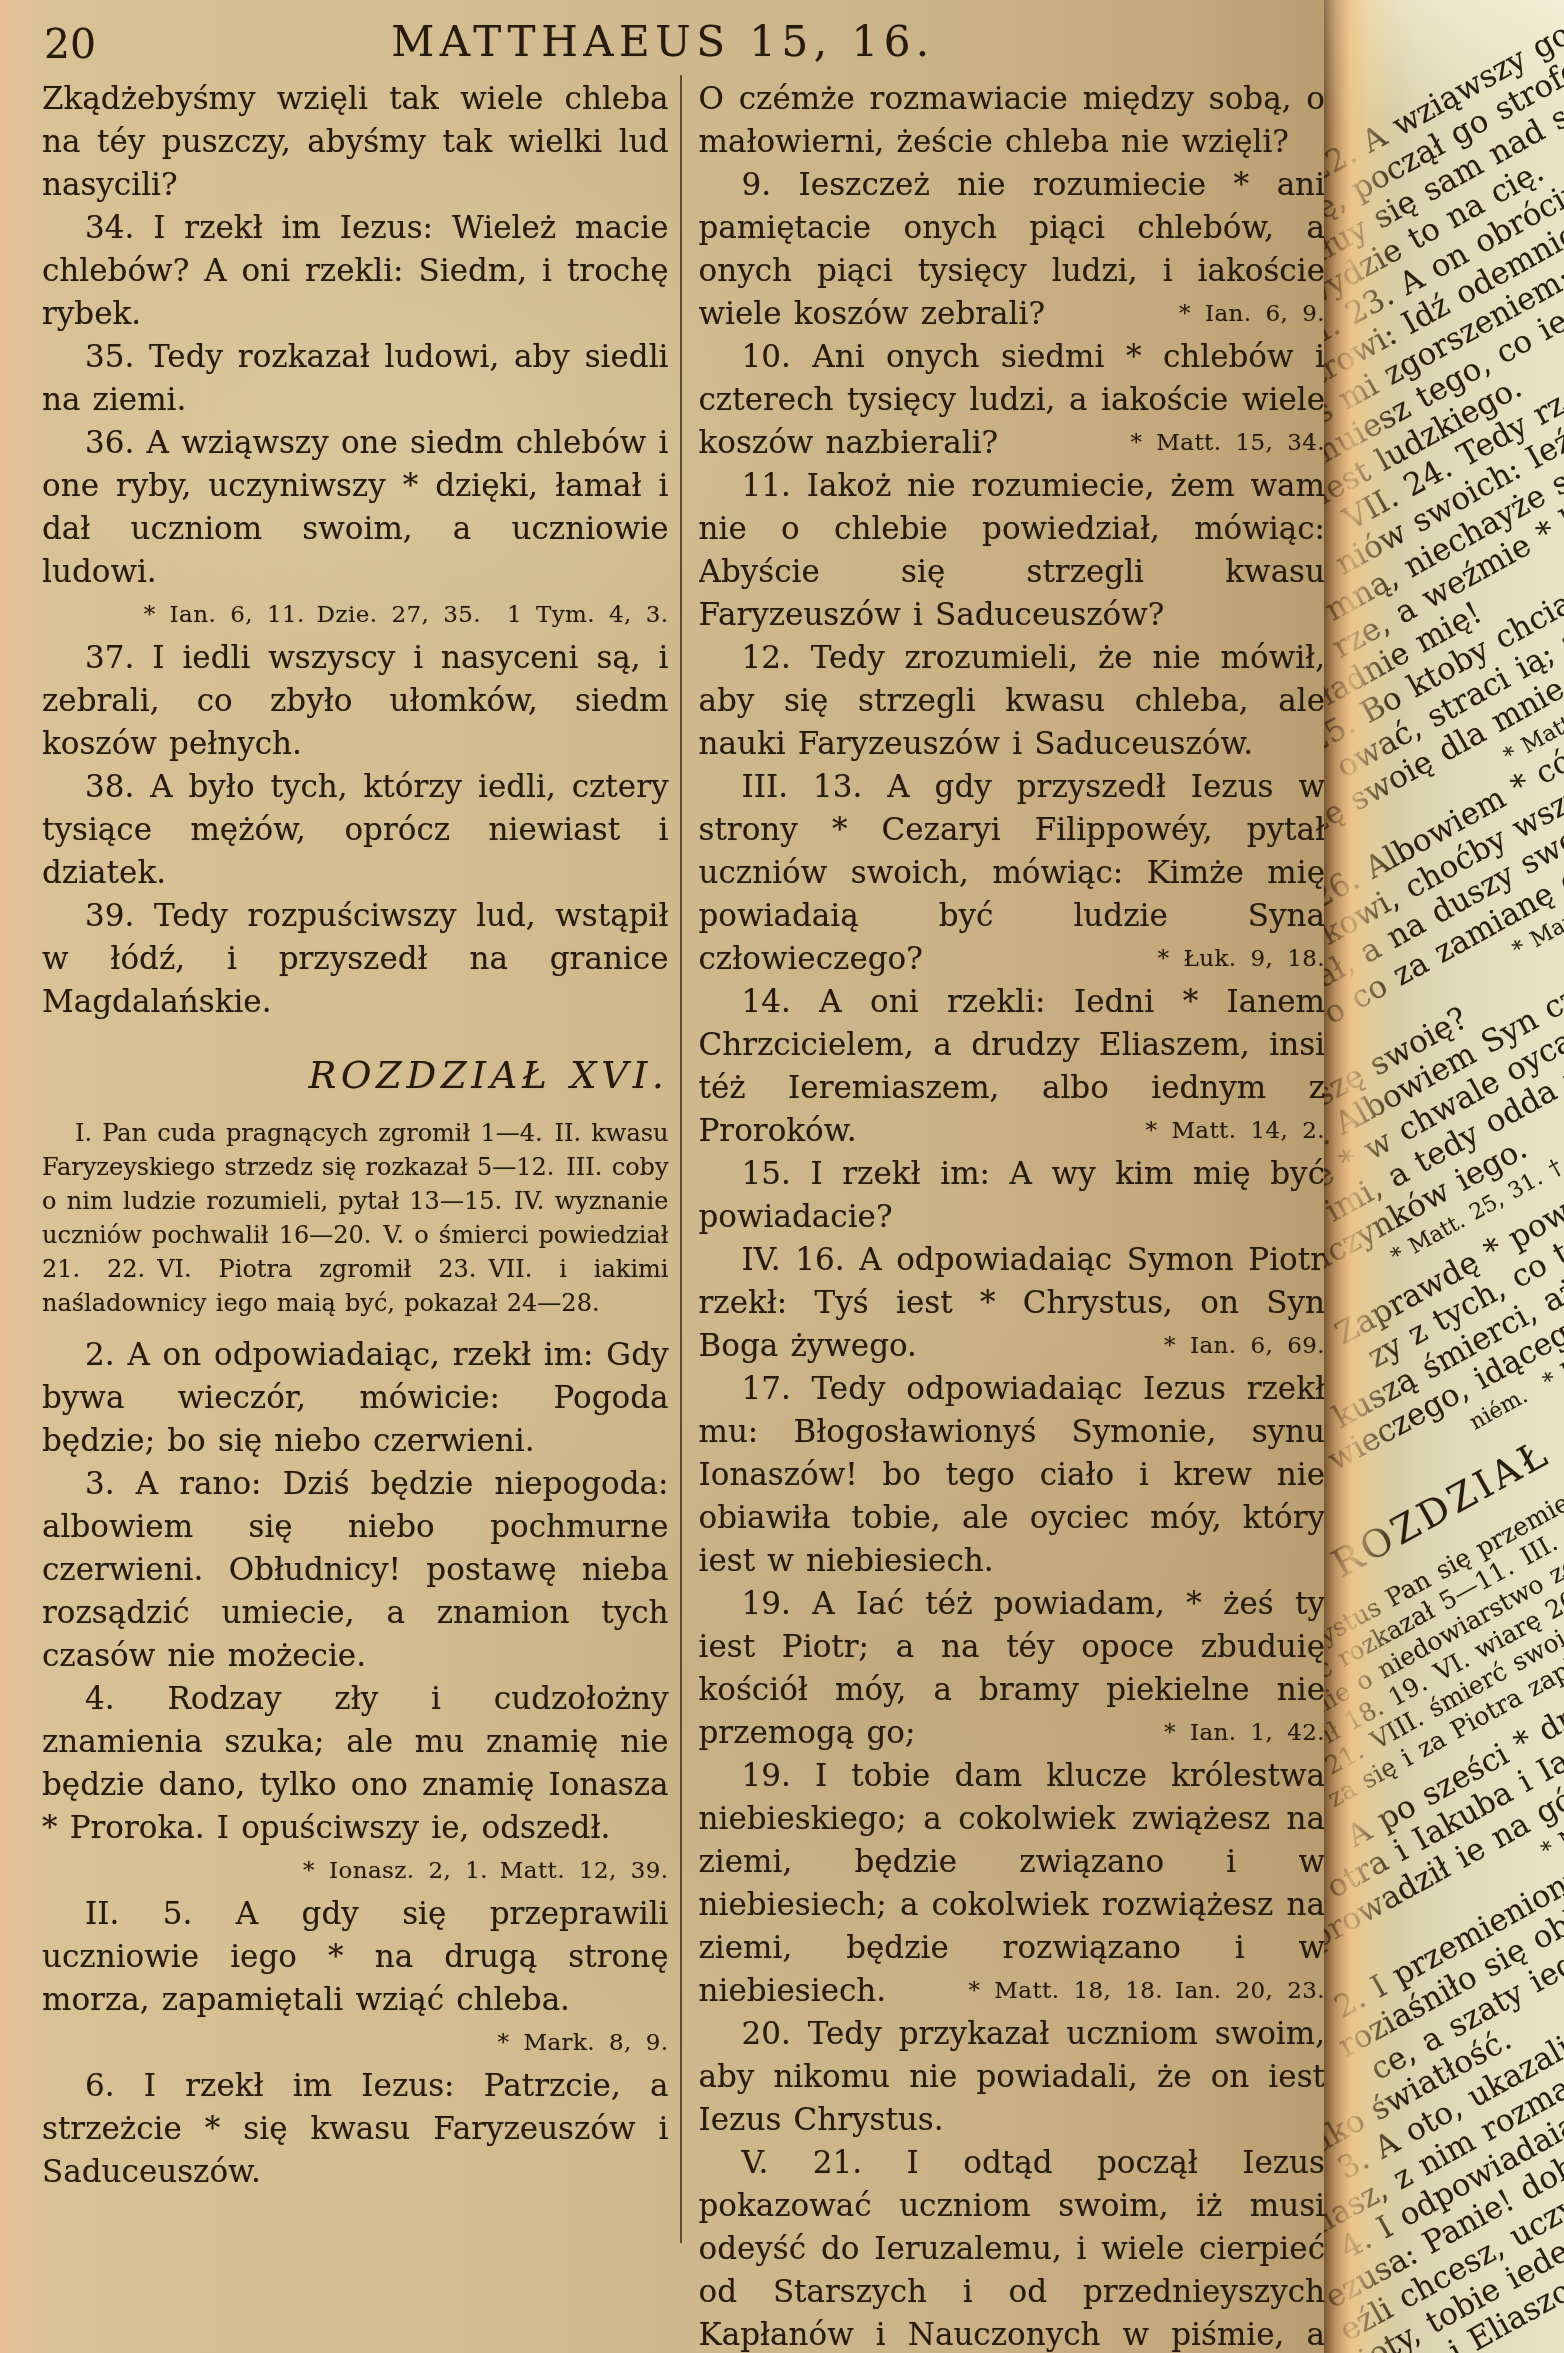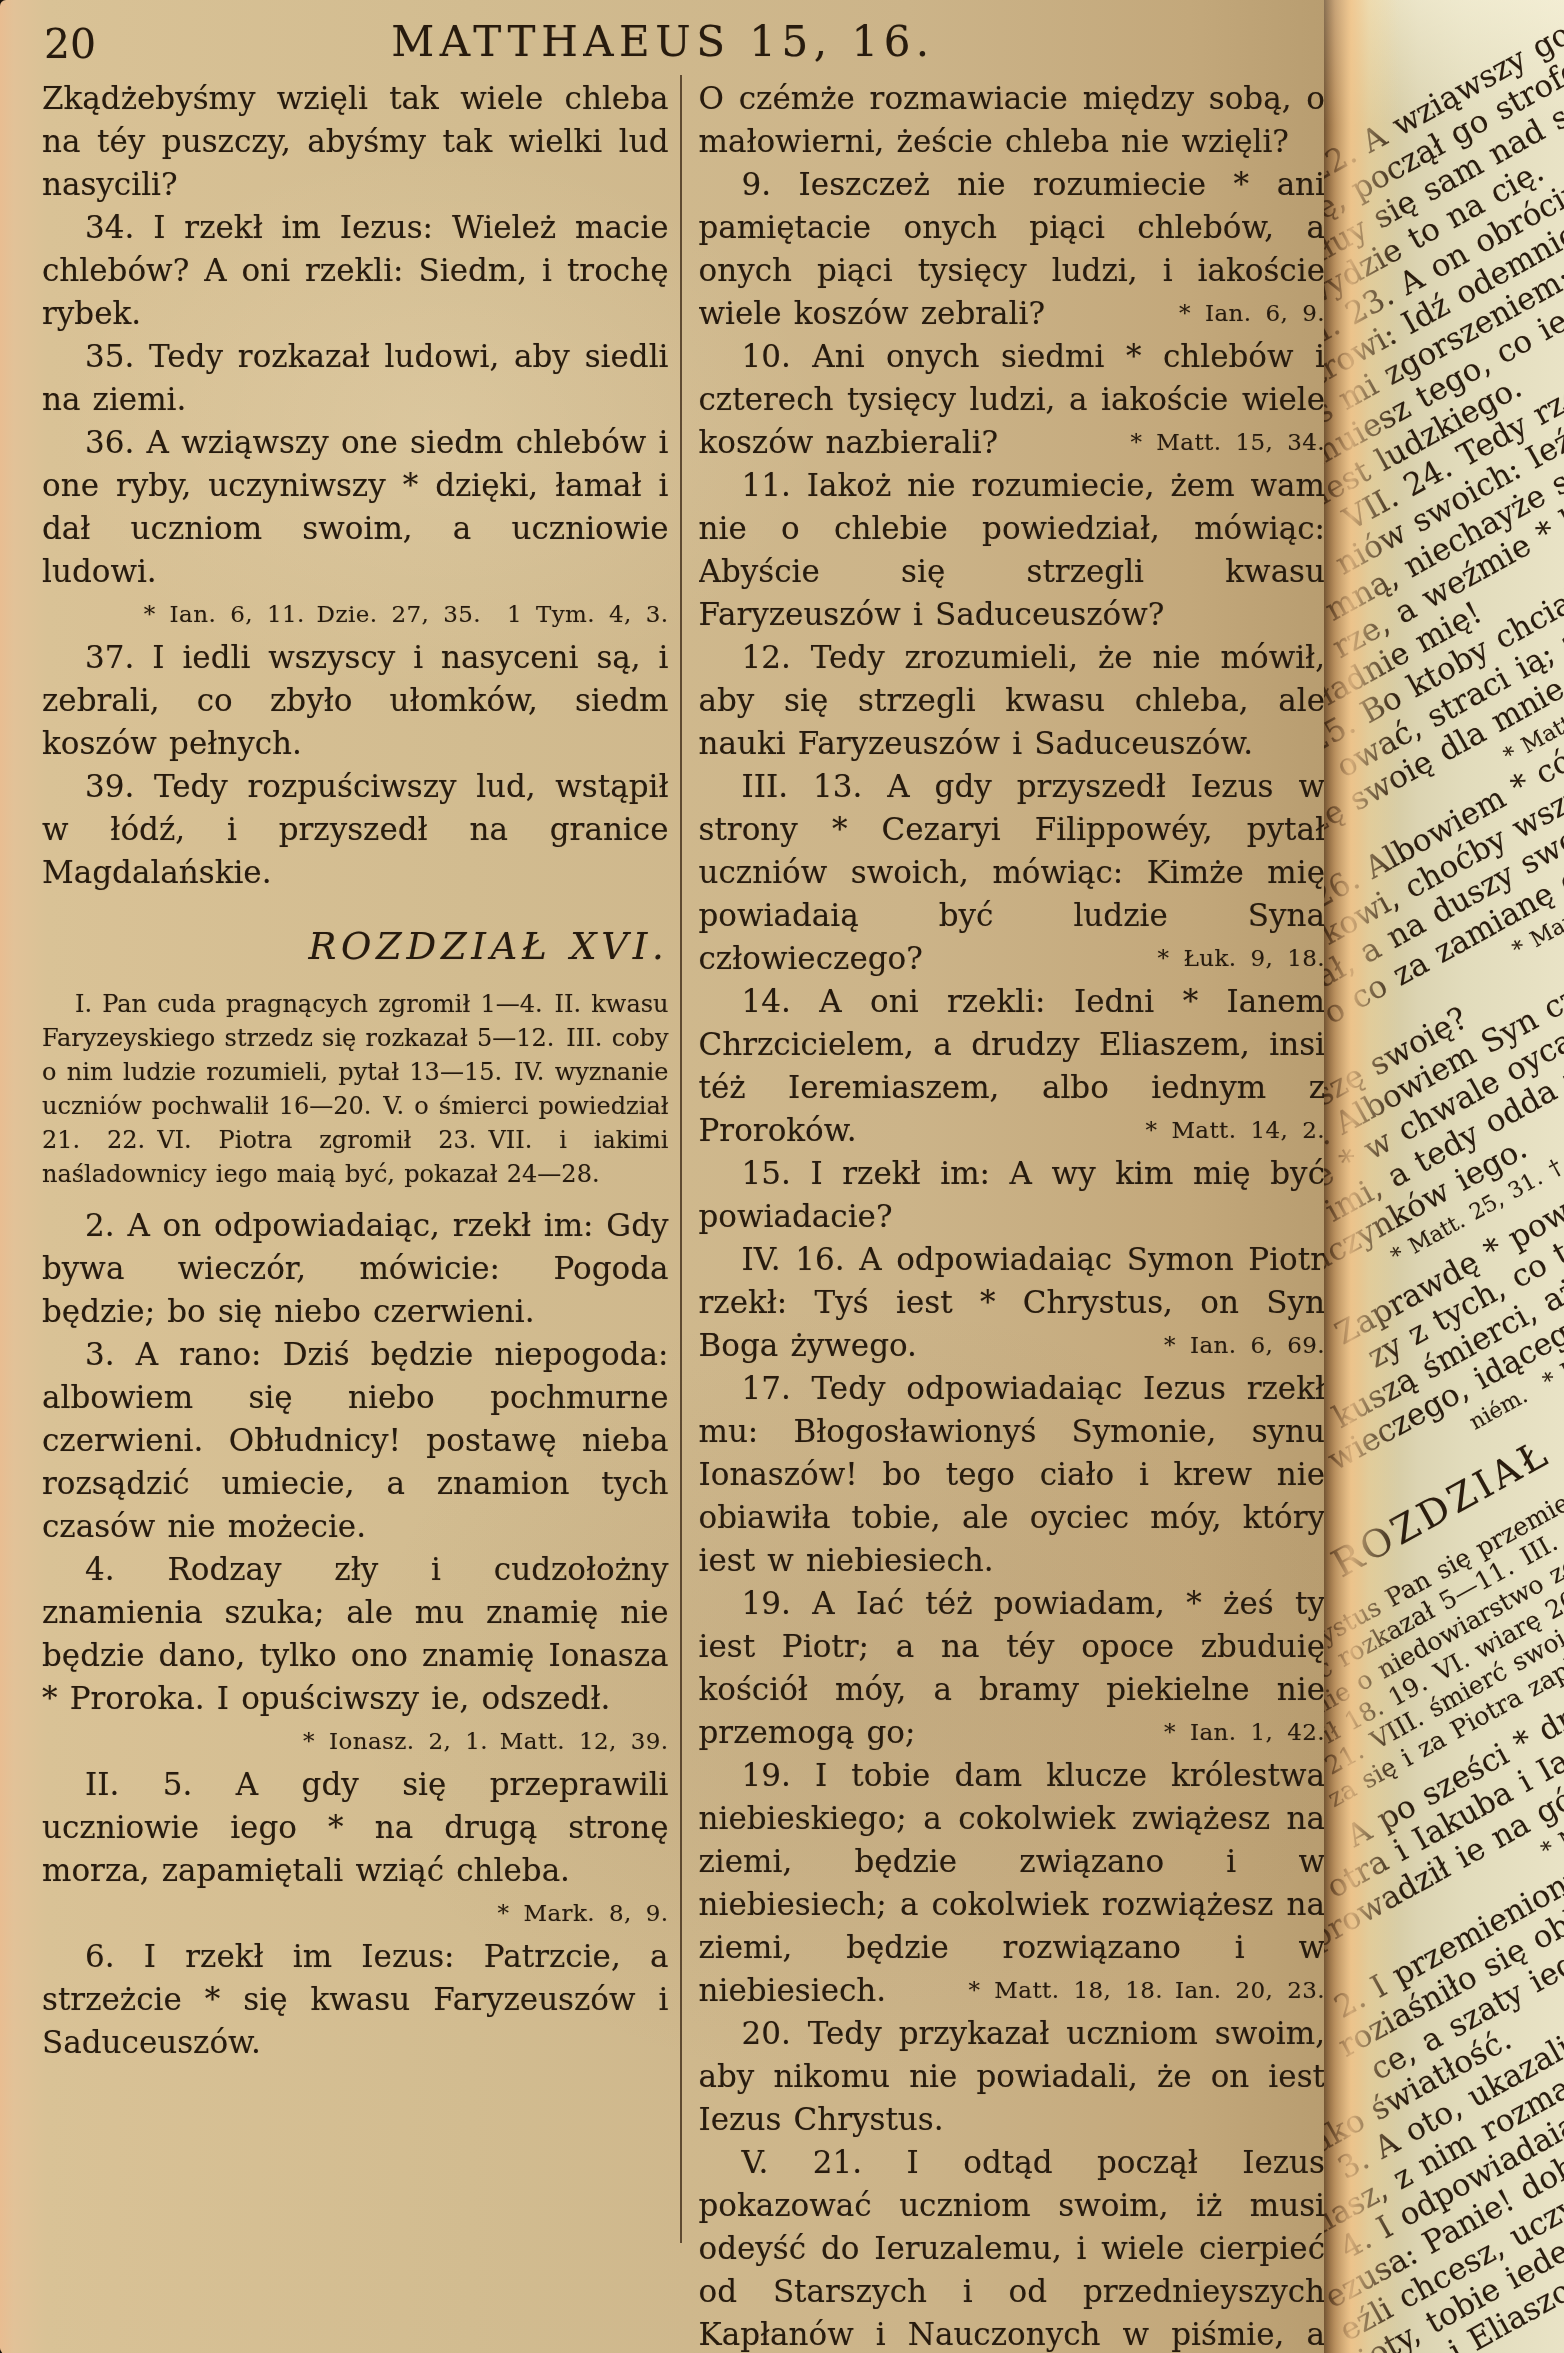--- a/index.html
+++ b/index.html
@@ -5,21 +5,20 @@
   html,body{margin:0;padding:0;}
   body{width:1565px;height:2354px;overflow:hidden;background:#17100a;}
   .page{
     position:relative;width:1565px;height:2354px;
     font-family:"DejaVu Serif",serif;color:#271b0e;
     background:
       radial-gradient(ellipse 548px 391px at 28% 18%, rgba(255,242,214,0.18), transparent 70%),
       radial-gradient(ellipse 704px 548px at 55% 72%, rgba(110,80,45,0.10), transparent 72%),
       linear-gradient(90deg,#e9bd91 0px,#e2c298 14px,#d9c296 47px,#d2bc90 30%,#ccb489 58%,#c3a87b 76%,#b59a6d 87%,#a3875a 100%);
     text-shadow:0 0 0.8px rgba(40,25,10,0.35);
-    border-radius:6px;
   }
   .header-num{position:absolute;top:20.3px;left:44px;font-size:41px;}
   .header-title{position:absolute;top:17px;left:0;width:1326px;text-align:center;font-size:42px;letter-spacing:5.5px;}
   .columns{position:absolute;top:77px;left:42px;width:1283px;display:flex;gap:30px;}
   .col{width:627px;}
   .divider{position:absolute;left:680px;top:75px;width:2.3px;height:2168px;background:rgba(56,37,19,0.75);}
   p.para{margin:0;text-align:justify;font-size:31px;line-height:43px;word-spacing:2.3px;overflow:hidden;}
   p.verse{text-indent:43px;}
   p.continuation{text-indent:0;}
   p.heading{text-align:right;text-indent:0;font-size:37px;letter-spacing:4.7px;margin:31px 0 19px;font-style:italic;}
@@ -58,20 +57,21 @@
   <div class="divider"></div>
 
   <div class="columns">
     <div class="col">
 
     <p class="para continuation"><span>Zkądżebyśmy wzięli tak wiele chleba na téy puszczy, abyśmy tak wielki lud nasycili?</span></p>
         <p class="para verse"><span>34. I rzekł im Iezus: Wieleż macie chlebów? A oni rzekli: Siedm, i trochę rybek.</span></p>
         <p class="para verse"><span>35. Tedy rozkazał ludowi, aby siedli na ziemi.</span></p>
         <p class="para verse"><span>36. A wziąwszy one siedm chlebów i one ryby, uczyniwszy * dzięki, łamał i dał uczniom swoim, a uczniowie ludowi.</span><span class="ref">* Ian. 6, 11. Dzie. 27, 35.  1 Tym. 4, 3.</span></p>
         <p class="para verse"><span>37. I iedli wszyscy i nasyceni są, i zebrali, co zbyło ułomków, siedm koszów pełnych.</span></p>
+        <p class="para verse"><span>38. A było tych, którzy iedli, cztery tysiące mężów, oprócz niewiast i dziatek.</span></p>
         <p class="para verse"><span>39. Tedy rozpuściwszy lud, wstąpił w łódź, i przyszedł na granice Magdalańskie.</span></p>
         <p class="para heading"><span>ROZDZIAŁ XVI.</span></p>
         <p class="para summary"><span>I. Pan cuda pragnących zgromił 1—4. II. kwasu Faryzeyskiego strzedz się rozkazał 5—12. III. coby o nim ludzie rozumieli, pytał 13—15. IV. wyznanie uczniów pochwalił 16—20. V. o śmierci powiedział 21. 22. VI. Piotra zgromił 23. VII. i iakimi naśladownicy iego maią być, pokazał 24—28.</span></p>
         <p class="para verse"><span>2. A on odpowiadaiąc, rzekł im: Gdy bywa wieczór, mówicie: Pogoda będzie; bo się niebo czerwieni.</span></p>
         <p class="para verse"><span>3. A rano: Dziś będzie niepogoda: albowiem się niebo pochmurne czerwieni. Obłudnicy! postawę nieba rozsądzić umiecie, a znamion tych czasów nie możecie.</span></p>
         <p class="para verse"><span>4. Rodzay zły i cudzołożny znamienia szuka; ale mu znamię nie będzie dano, tylko ono znamię Ionasza * Proroka. I opuściwszy ie, odszedł.</span><span class="ref">* Ionasz. 2, 1. Matt. 12, 39.</span></p>
         <p class="para verse"><span>II. 5. A gdy się przeprawili uczniowie iego * na drugą stronę morza, zapamiętali wziąć chleba.</span><span class="ref">* Mark. 8, 9.</span></p>
         <p class="para verse"><span>6. I rzekł im Iezus: Patrzcie, a strzeżcie * się kwasu Faryzeuszów i Saduceuszów.</span></p>
       </div>
     <div class="col">

